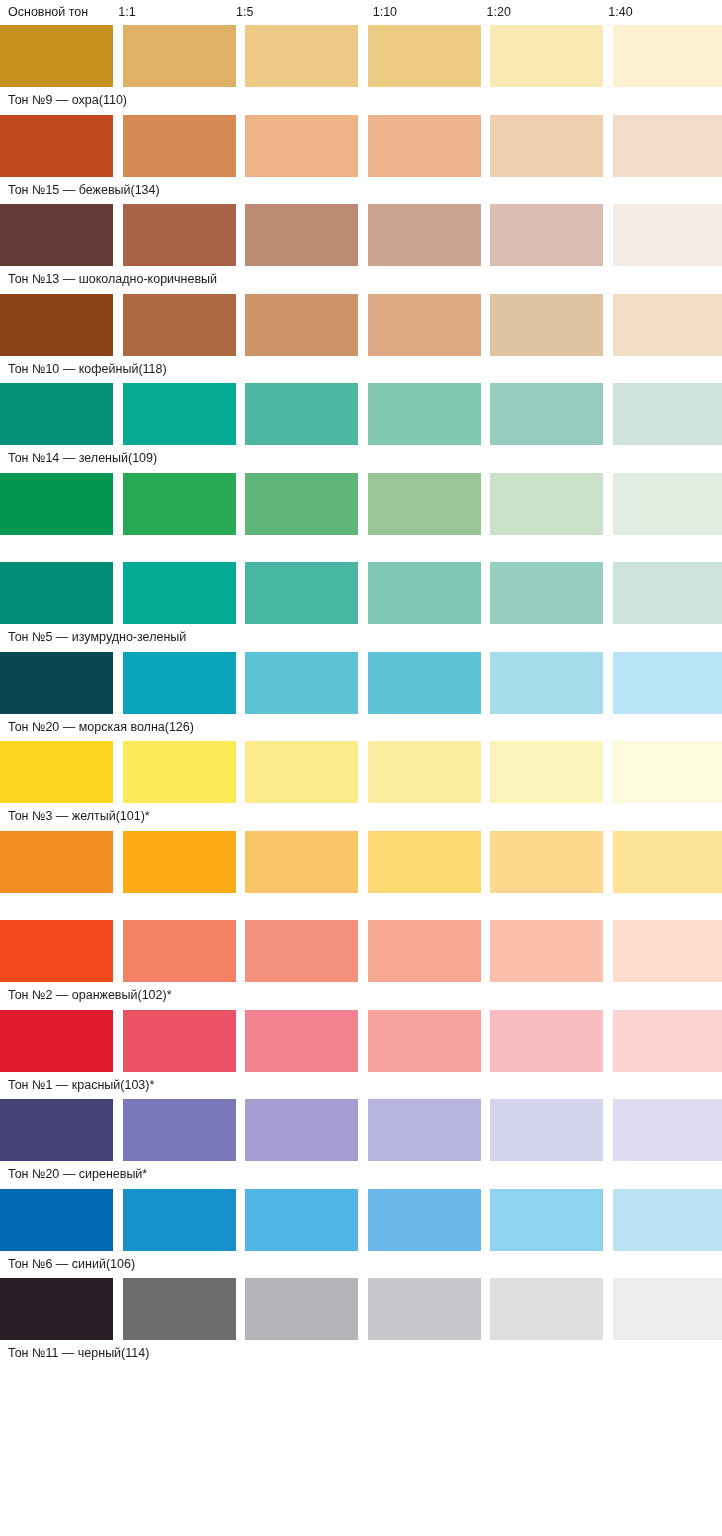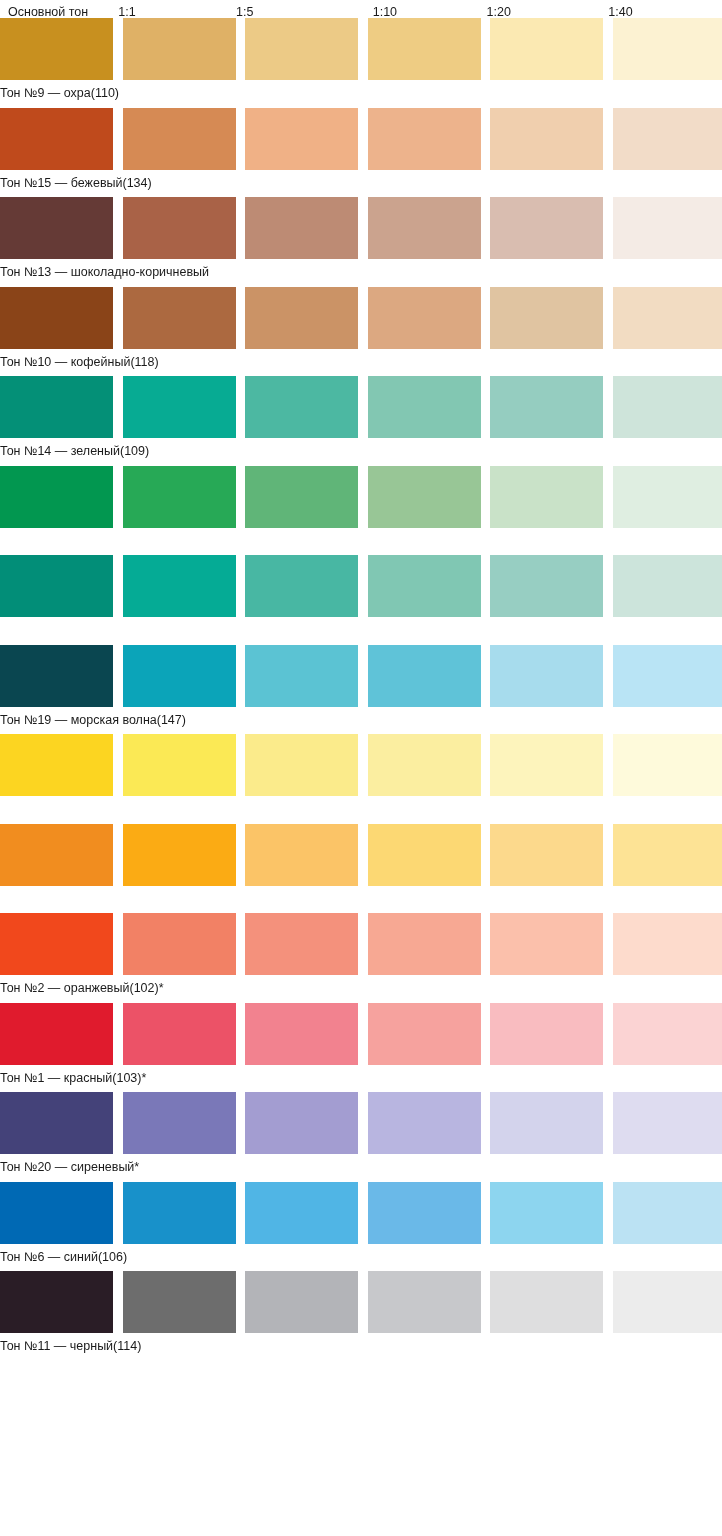--- a/index.html
+++ b/index.html
@@ -11,21 +11,21 @@
     -webkit-font-smoothing:antialiased;
   }
   #chart{
     width:722px;
     position:relative;
     box-sizing:border-box;
   }
   
   .header-row{
     display:flex;
-    height:18px;
+    height:25px;
     align-items:flex-start;
   }
   .header-cell{
     width:114px;
     margin-right:6px;
     font-size:12.5px;
     line-height:16px;
     color:#1b1b1b;
     padding-top:4px;
     white-space:nowrap;
@@ -52,21 +52,21 @@
     width:113px;
     height:62px;
     margin-right:9.5px;
     flex:0 0 auto;
   }
   .swatch:last-child{margin-right:0;}
   .row-label{
     font-size:12.5px;
     line-height:15px;
     padding-top:6px;
-    padding-left:0;
+    padding-left:8px;
     color:#1b1b1b;
     white-space:nowrap;
   }
 </style>
 </head>
 <body>
 
 <div id="chart">
 
   <div class="header-row">
@@ -146,41 +146,43 @@
       </div>
       <div class="tone-row">
         <div class="swatches">
           <div class="swatch" style="background: rgb(2, 142, 120);"></div>
           <div class="swatch" style="background: rgb(5, 171, 149);"></div>
           <div class="swatch" style="background: rgb(72, 183, 163);"></div>
           <div class="swatch" style="background: rgb(128, 199, 179);"></div>
           <div class="swatch" style="background: rgb(151, 206, 194);"></div>
           <div class="swatch" style="background: rgb(204, 228, 219);"></div>
         </div>
+        <div class="row-label">Тон №5 — изумрудно-зеленый</div>
       </div>
       <div class="tone-row">
         <div class="swatches">
           <div class="swatch" style="background: rgb(10, 70, 80);"></div>
           <div class="swatch" style="background: rgb(11, 164, 185);"></div>
           <div class="swatch" style="background: rgb(91, 195, 211);"></div>
           <div class="swatch" style="background: rgb(95, 195, 216);"></div>
           <div class="swatch" style="background: rgb(167, 220, 237);"></div>
           <div class="swatch" style="background: rgb(185, 228, 245);"></div>
         </div>
-        <div class="row-label">Тон №19 — морская волна(147)</div>
+        <div class="row-label">Тон №20 — морская волна(126)</div>
       </div>
       <div class="tone-row">
         <div class="swatches">
           <div class="swatch" style="background: rgb(252, 213, 33);"></div>
           <div class="swatch" style="background: rgb(251, 233, 85);"></div>
           <div class="swatch" style="background: rgb(251, 235, 139);"></div>
           <div class="swatch" style="background: rgb(251, 238, 160);"></div>
           <div class="swatch" style="background: rgb(253, 244, 188);"></div>
           <div class="swatch" style="background: rgb(254, 250, 219);"></div>
         </div>
+        <div class="row-label">Тон №3 — желтый(101)*</div>
       </div>
       <div class="tone-row">
         <div class="swatches">
           <div class="swatch" style="background: rgb(241, 141, 31);"></div>
           <div class="swatch" style="background: rgb(251, 171, 20);"></div>
           <div class="swatch" style="background: rgb(251, 196, 103);"></div>
           <div class="swatch" style="background: rgb(252, 216, 115);"></div>
           <div class="swatch" style="background: rgb(252, 217, 140);"></div>
           <div class="swatch" style="background: rgb(253, 227, 149);"></div>
         </div>

